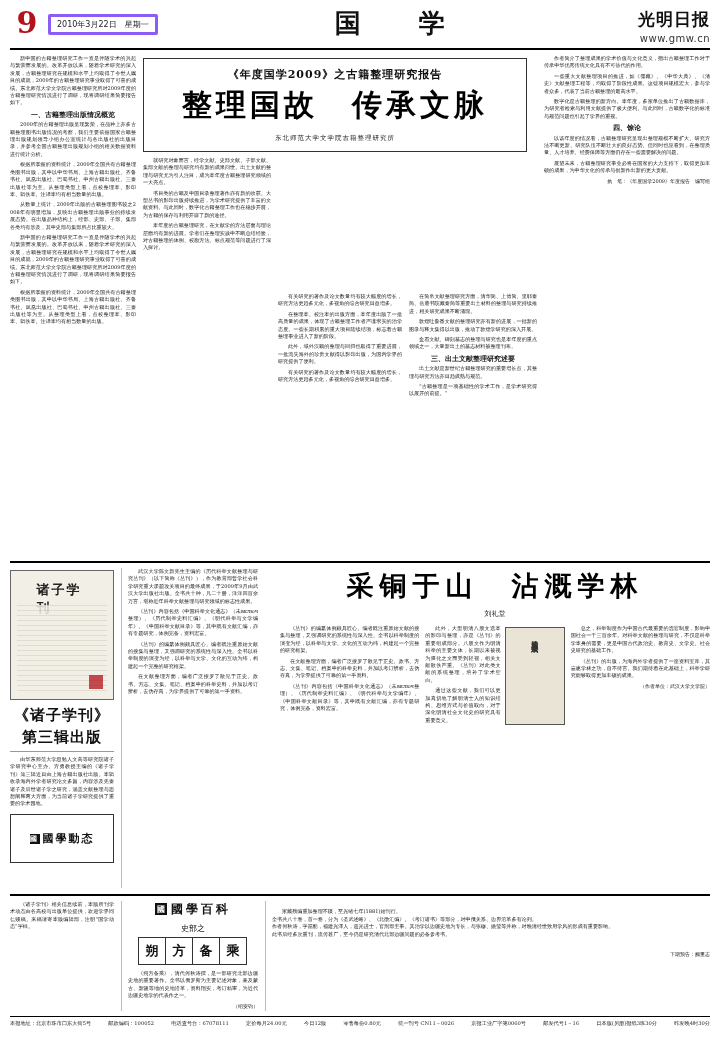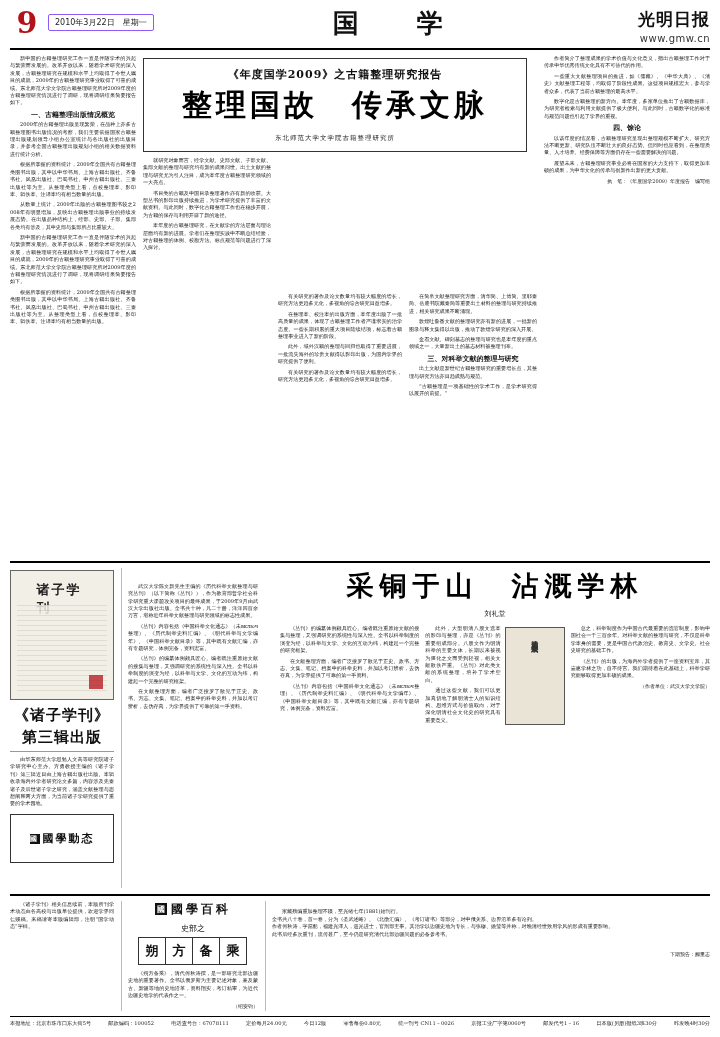--- a/index.html
+++ b/index.html
@@ -12,21 +12,21 @@
   .page{position:relative;width:720px;height:1037px;box-sizing:border-box;padding:6px 10px 4px 10px;}
 
   
   .masthead{display:flex;align-items:flex-start;height:40px;border-bottom:2px solid #000;padding-bottom:2px;}
   .pagenum{
     font-family:"DejaVu Serif","Liberation Serif",serif;
     font-size:30px;font-weight:bold;color:#b4121a;line-height:1;
     width:34px;text-align:center;padding-top:2px;
   }
   .mast-date{
-    font-size:8px;color:#222;border:1px solid #8b5cf6;border-radius:2px;
+    font-size:8px;color:#222;border:3px solid #8b5cf6;border-radius:2px;
     padding:2px 6px;margin-left:4px;margin-top:8px;white-space:nowrap;
   }
   .mast-center{flex:1;text-align:center;}
   .mast-title{
     font-family:"DejaVu Serif","Liberation Serif",serif;
     font-size:26px;font-weight:bold;letter-spacing:16px;color:#111;line-height:34px;
   }
   .mast-right{text-align:right;padding-top:2px;}
   .mast-logo{
     font-family:"DejaVu Serif","Liberation Serif",serif;
@@ -211,21 +211,21 @@
       <p>有关研究的著作及论文数量均有较大幅度的增长，研究方法更趋多元化，多视角的综合研究日益增多。</p>
       <p>在整理本、校注本的出版方面，本年度出版了一批高质量的成果，体现了古籍整理工作者严谨求实的治学态度。一些长期积累的重大项目陆续结项，标志着古籍整理事业进入了新的阶段。</p>
       <p>此外，域外汉籍的整理与回归也取得了重要进展，一批流失海外的珍贵文献得以影印出版，为国内学界的研究提供了便利。</p>
       <p>有关研究的著作及论文数量均有较大幅度的增长，研究方法更趋多元化，多视角的综合研究日益增多。</p>
     </div>
 
     <div class="tcol c4 col-text" style="padding-top:238px;">
       <p>在简帛文献整理研究方面，清华简、上博简、里耶秦简、岳麓书院藏秦简等重要出土材料的整理与研究持续推进，相关研究成果不断涌现。</p>
       <p>敦煌吐鲁番文献的整理研究亦有新的进展，一批新的图录与释文集得以出版，推动了敦煌学研究的深入开展。</p>
       <p>金石文献、碑刻墓志的整理与研究也是本年度的重点领域之一，大量新出土的墓志材料被整理刊布。</p>
-      <div class="sub-head">三、对科举文献的整理与研究</div>
+      <div class="sub-head">三、出土文献整理研究述要</div>
       <p>出土文献是新世纪古籍整理研究的重要增长点，其整理与研究方法亦日趋成熟与规范。</p>
       <p>“古籍整理是一项基础性的学术工作，是学术研究得以展开的前提。”</p>
     </div>
 
     <div class="tcol c5 col-text">
       <p>作者简介了整理成果的学术价值与文化意义，指出古籍整理工作对于传承中华优秀传统文化具有不可替代的作用。</p>
       <p>一些重大文献整理项目的推进，如《儒藏》、《中华大典》、《清史》文献整理工程等，均取得了阶段性成果。这些项目规模宏大，参与学者众多，代表了当前古籍整理的最高水平。</p>
       <p>数字化是古籍整理的新方向。本年度，多家单位推出了古籍数据库，为研究者检索与利用文献提供了极大便利。与此同时，古籍数字化的标准与规范问题也引起了学界的重视。</p>
       <div class="sub-head">四、馀论</div>
       <p>以该年度的情况看，古籍整理研究呈现出整理规模不断扩大、研究方法不断更新、研究队伍不断壮大的良好态势。但同时也应看到，在整理质量、人才培养、经费保障等方面仍存在一些需要解决的问题。</p>
@@ -250,21 +250,21 @@
       <div class="col-text">
         <p>由华东师范大学思勉人文高等研究院诸子学研究中心主办、方勇教授主编的《诸子学刊》第三辑近日由上海古籍出版社出版。本辑收录海内外学者研究论文多篇，内容涉及先秦诸子及后世诸子学之研究，涵盖文献整理与思想阐释两大方面，为当前诸子学研究提供了重要的学术园地。</p>
       </div>
       <div class="dyn-badge">
         <span class="sq">國</span><span>國學動态</span>
       </div>
     </div>
 
     <div class="mbody vsep" style="padding-left:6px;">
       <div style="flex:1;display:flex;flex-direction:column;">
-        <div style="display:flex;gap:22px;align-items:center;">
+        <div style="display:flex;gap:22px;">
           <div style="flex:0 0 130px;" class="col-text">
             <p>武汉大学陈文新先生主编的《历代科举文献整理与研究丛刊》（以下简称《丛刊》），作为教育部哲学社会科学研究重大课题攻关项目的最终成果，于2009年9月由武汉大学出版社出版。全书共十种，凡二十册，洋洋四百余万言，堪称近年科举文献整理与研究领域的标志性成果。</p>
             <p>《丛刊》内容包括《中国科举文化通志》（未включ整理）、《历代制举史料汇编》、《明代科举与文学编年》、《中国科举文献目录》等，其中既有文献汇编，亦有专题研究，体例完备，资料宏富。</p>
             <p>《丛刊》的编纂体例颇具匠心。编者既注重原始文献的搜集与整理，又强调研究的系统性与深入性。全书以科举制度的演变为经，以科举与文学、文化的互动为纬，构建起一个完整的研究框架。</p>
             <p>在文献整理方面，编者广泛搜罗了散见于正史、政书、方志、文集、笔记、档案中的科举史料，并加以考订辨析，去伪存真，为学界提供了可靠的第一手资料。</p>
           </div>
           <div style="flex:1;">
             <div class="feature-head">采铜于山　沾溉学林</div>
             <div class="feature-by">刘礼堂</div>
             <div style="display:flex;gap:6px;margin-top:6px;">

